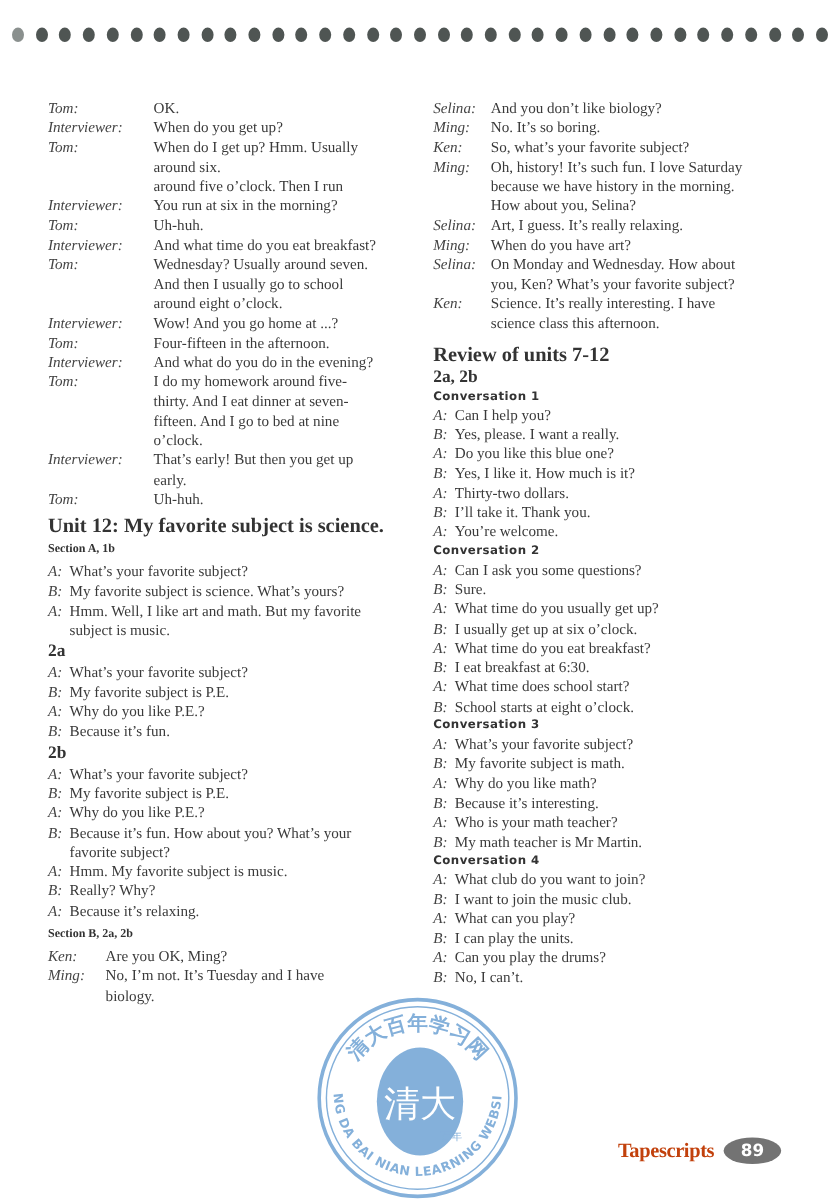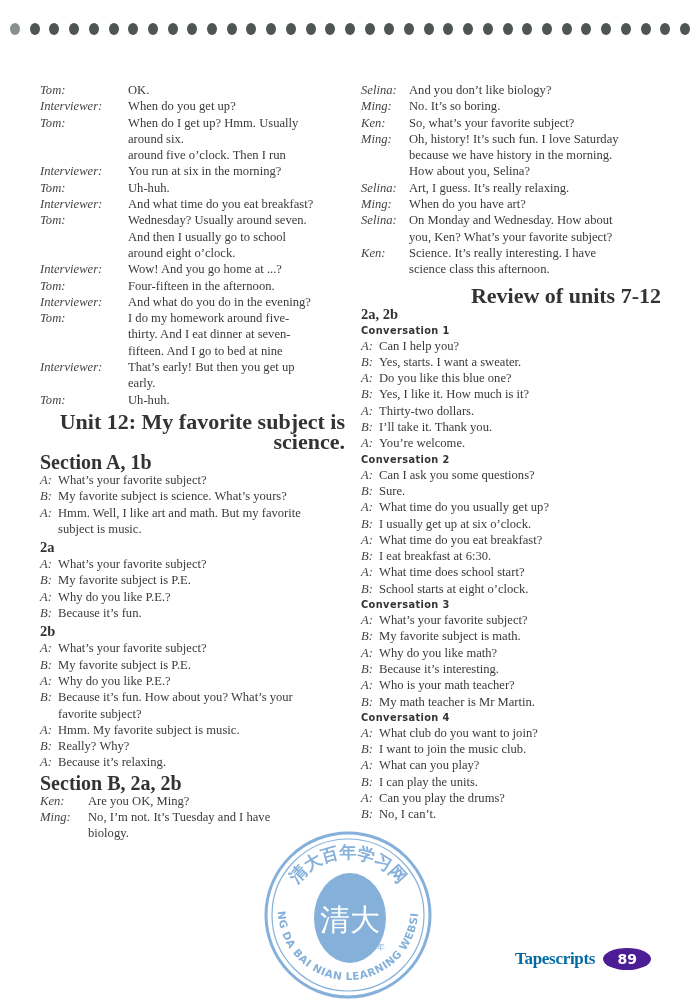--- a/index.html
+++ b/index.html
@@ -21,33 +21,33 @@
   .col-right { left: 361px; width: 300px; }
 
   .row { display: flex; }
   .spk { font-style: italic; color: #444; flex: 0 0 auto; }
   .col-left .interview .spk { width: 88px; }
   .col-left .sectionb .spk { width: 48px; }
   .col-right .dialog .spk { width: 48px; }
   .ab .spk { width: 18px; }
   .txt { flex: 1 1 auto; }
 
-  h2.unit { font-weight: bold; font-size: 22px; line-height: 20px; margin: 4px 0 0 0; color: #333; text-align: right; }
-  h3.sec  { font-weight: bold; font-size: 20px; line-height: 18px; margin: 1px 0 1px 0; color: #333; }
+  h2.unit { font-weight: bold; font-size: 17px; line-height: 20px; margin: 4px 0 0 0; color: #333; }
+  h3.sec  { font-weight: bold; font-size: 10px; line-height: 18px; margin: 1px 0 1px 0; color: #333; }
   h3.sub  { font-weight: bold; font-size: 14.5px; line-height: 17px; margin: 2px 0 0 0; color: #333; }
   .conv {
     font-family: "DejaVu Sans", "Liberation Sans", sans-serif; font-weight: bold;
     font-size: 9.8px; line-height: 15px; letter-spacing: 0.4px; color: #333;
   }
 
   .footer { position: absolute; top: 948px; left: 515px; display: flex; align-items: center; }
-  .footer-title { font-weight: bold; font-size: 17px; color: #0369a1; letter-spacing: -0.3px; }
+  .footer-title { font-weight: bold; font-size: 17px; color: #c2410c; letter-spacing: -0.3px; }
   .page-badge {
     margin-left: 8px; width: 48px; height: 22px; border-radius: 50%;
-    background: #4c1d95; color: #fff; display: flex; align-items: center; justify-content: center;
+    background: #737373; color: #fff; display: flex; align-items: center; justify-content: center;
     font-family: "DejaVu Sans", "Liberation Sans", sans-serif; font-weight: bold; font-size: 14px;
   }
 
   .stamp { position: absolute; left: 258px; top: 830px; width: 180px; height: 170px; opacity: 0.85; }
 </style>
 </head>
 <body>
 
 <div class="dots" id="dots">
     <span class="dot"></span>
@@ -152,20 +152,21 @@
         <span class="txt">
           <div>And what do you do in the evening?</div>
         </span>
       </div>
       <div class="row">
         <span class="spk">Tom:</span>
         <span class="txt">
           <div>I do my homework around five-</div>
           <div>thirty. And I eat dinner at seven-</div>
           <div>fifteen. And I go to bed at nine</div>
+          <div>o’clock.</div>
         </span>
       </div>
       <div class="row">
         <span class="spk">Interviewer:</span>
         <span class="txt">
           <div>That’s early!  But then you get up</div>
           <div>early.</div>
         </span>
       </div>
       <div class="row">
@@ -348,21 +349,21 @@
   <h3 class="sub" style="margin-top:0">2a, 2b</h3>
   <div id="conversations">
       <div class="conv">Conversation 1</div>
       <div class="ab">
         <div class="row">
           <span class="spk">A:</span>
           <span class="txt">Can I help you?</span>
         </div>
         <div class="row">
           <span class="spk">B:</span>
-          <span class="txt">Yes, starts. I want a sweater.</span>
+          <span class="txt">Yes, please. I want a really.</span>
         </div>
         <div class="row">
           <span class="spk">A:</span>
           <span class="txt">Do you like this blue one?</span>
         </div>
         <div class="row">
           <span class="spk">B:</span>
           <span class="txt">Yes, I like it. How much is it?</span>
         </div>
         <div class="row">

